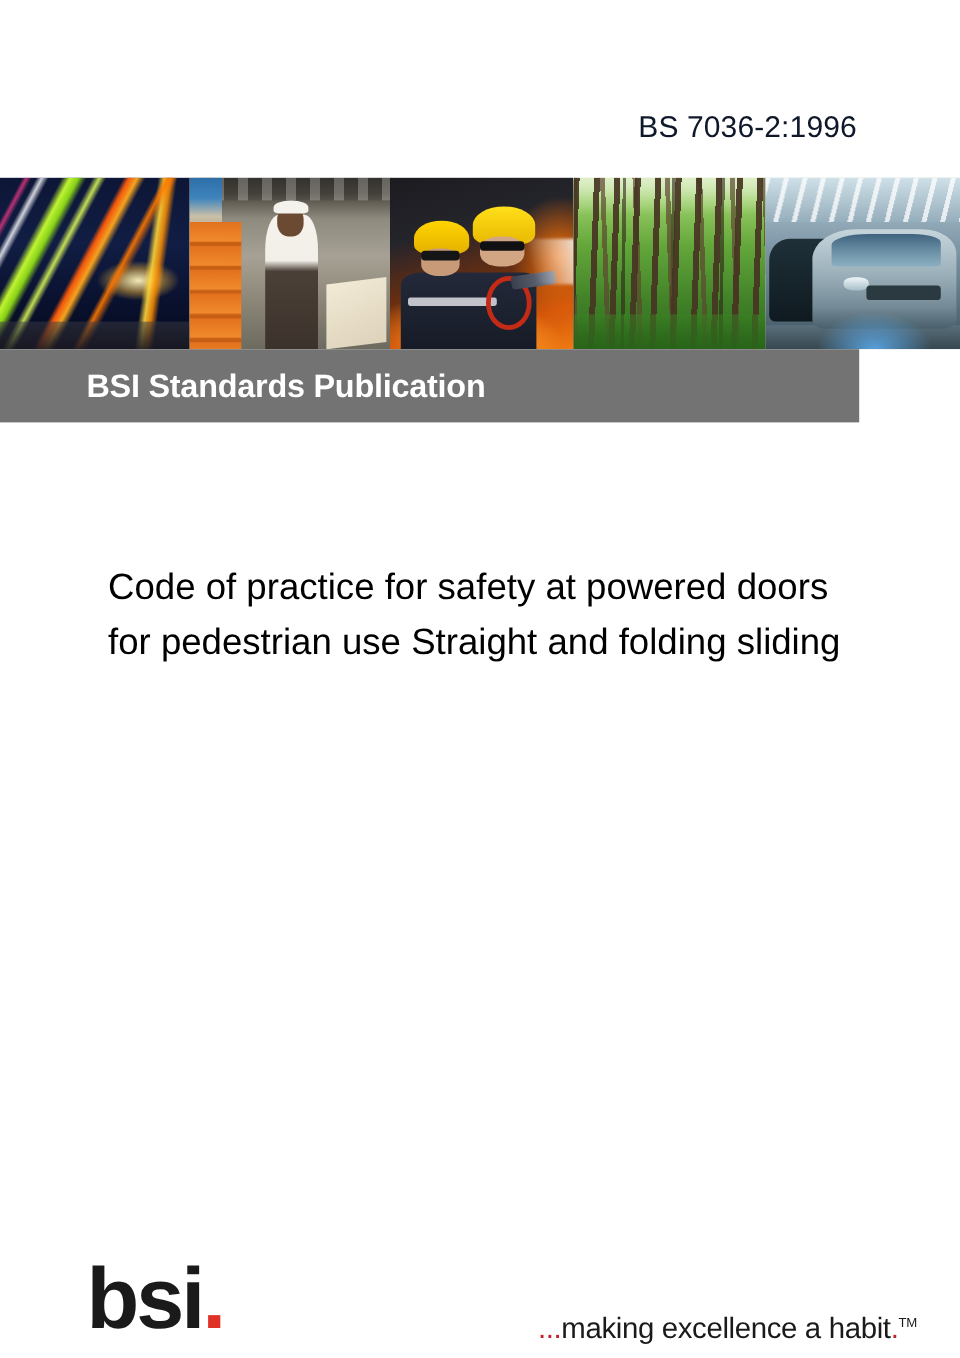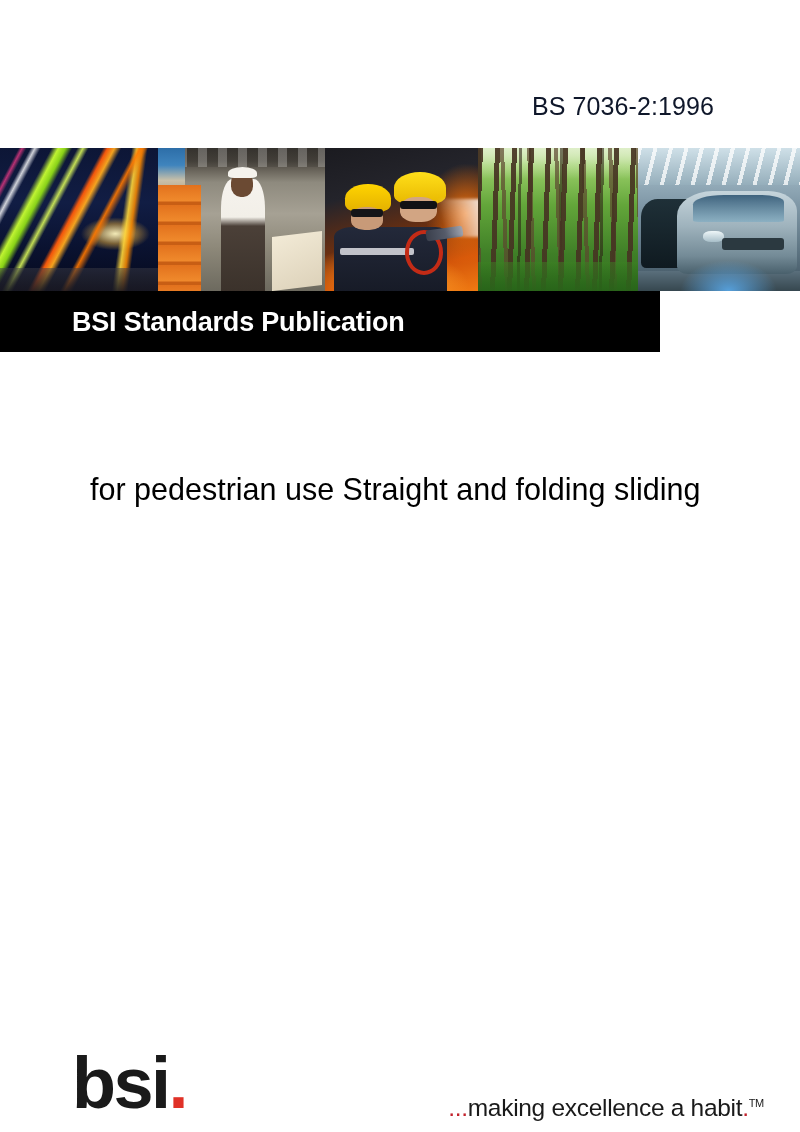--- a/index.html
+++ b/index.html
@@ -344,23 +344,23 @@
     left: 0; right: 0; bottom: 0;
     height: 14%;
     background: linear-gradient(180deg,#5a6f7c,#36474f);
   }
 
   
   .banner {
     position: absolute;
     left: 0;
     top: 291px;
-    width: 660px;
+    width: 716px;
     height: 61px;
-    background: #000000;
+    background: #737373;
   }
   .banner-title {
     position: absolute;
     left: 72px;
     top: 50%;
     transform: translateY(-50%);
     color: #ffffff;
     font-size: 27px;
     font-weight: bold;
     letter-spacing: -0.2px;
@@ -471,20 +471,21 @@
       <div class="glow"></div>
     </div>
 
   </div>
 
   <div class="banner">
     <div class="banner-title">BSI Standards Publication</div>
   </div>
 
   <div class="doc-title">
+    <span class="tline">Code of practice for safety at powered doors</span>
     <span class="tline">for pedestrian use Straight and folding sliding</span>
   </div>
 
   <div class="bsi-logo"><span>bsi</span><span class="dot">.</span></div>
 
   <div class="tagline"><span class="lead">...</span><span>making excellence a habit</span><span class="stop">.</span><span class="tm">TM</span></div>
 
 </div>
 
 </body></html>

